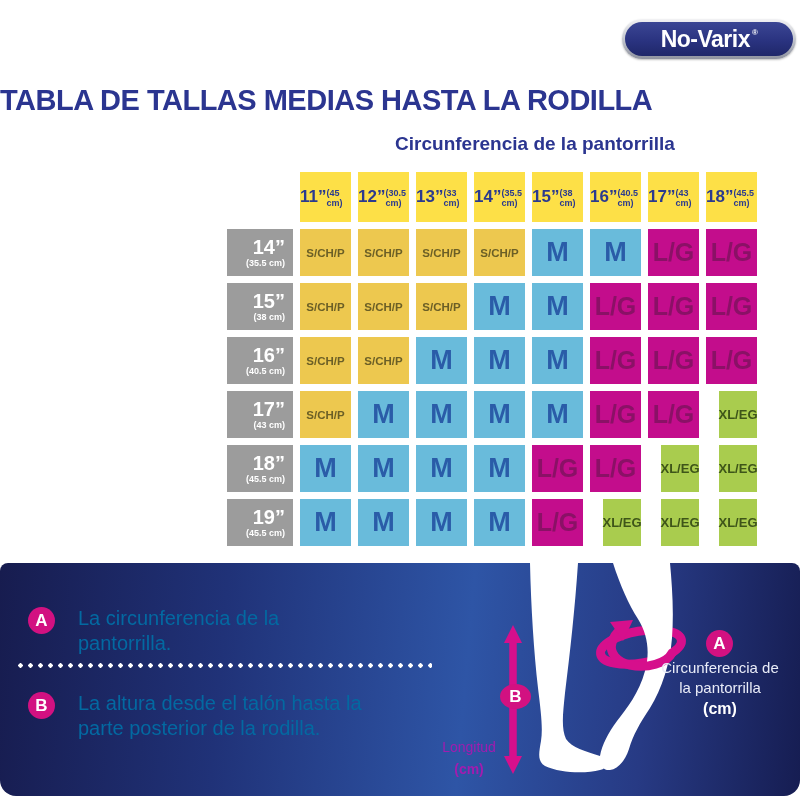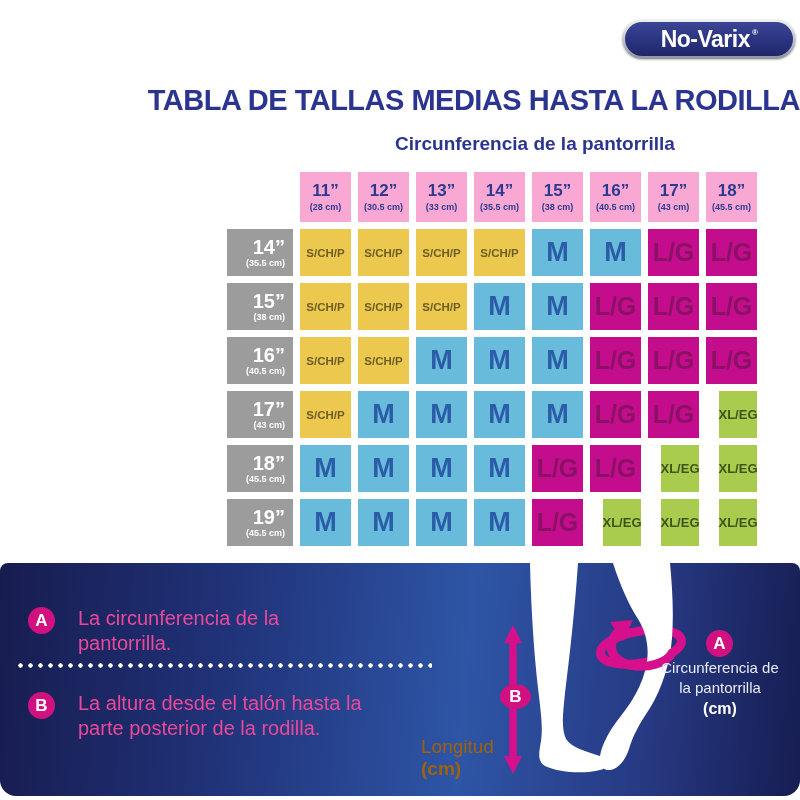--- a/index.html
+++ b/index.html
@@ -11,32 +11,32 @@
   .logo-outer { position:absolute; left:622px; top:19px; width:174px; height:40px;
     border-radius:22px; background:linear-gradient(180deg,#f2f2f4 0%,#c9ccd3 45%,#8f939f 100%);
     padding:3px; box-shadow:0 1px 2px rgba(0,0,0,.25); }
   .logo-inner { width:100%; height:100%; border-radius:18px;
     background:linear-gradient(180deg,#3b4694 0%,#2a3380 55%,#1f2769 100%);
     color:#ffffff; display:flex; align-items:center; justify-content:center;
     font-weight:bold; font-size:23px; letter-spacing:-0.5px; }
   .logo-inner sup { font-size:8px; margin-left:2px; align-self:flex-start; margin-top:6px; }
 
   
-  .title { position:absolute; left:0; top:84px; width:800px; text-align:right;
+  .title { position:absolute; left:0; top:84px; width:800px; text-align:left;
     color:#2b3590; font-weight:bold; font-size:29px; letter-spacing:-0.5px; }
   .subtitle { position:absolute; left:300px; top:133px; width:470px; text-align:center;
     color:#2b3590; font-weight:bold; font-size:19px; }
   .row-axis-label { position:absolute; left:43px; top:318px; width:190px;
     color:#2b3590; font-weight:bold; font-size:20.5px; line-height:26px; white-space:pre-line; }
 
   
   .size-table { position:absolute; left:227px; top:172px; display:grid;
     grid-template-columns:66px repeat(8,51px); grid-template-rows:50px repeat(6,47px); gap:7px; }
   .size-table .corner { background:transparent; }
-  .col-head { background:#f9a8d4; color:#2b3a8f; display:flex; flex-direction:column;
+  .col-head { background:#fde047; color:#2b3a8f; display:flex; flex-direction:row;
     align-items:center; justify-content:center; }
   .col-head .in { font-weight:bold; font-size:17px; line-height:18px; }
   .col-head .cm { font-weight:bold; font-size:9px; margin-top:2px; }
   .row-head { background:#9c9c9c; color:#ffffff; display:flex; flex-direction:column;
     align-items:flex-end; justify-content:center; padding-right:8px; }
   .row-head .in { font-weight:bold; font-size:20px; line-height:20px; }
   .row-head .cm { font-weight:bold; font-size:9px; margin-top:1px; }
   .cell { display:flex; align-items:center; justify-content:center; font-weight:bold; }
   .f-schp { font-size:11.5px; }
   .f-m    { font-size:27px; }
@@ -50,30 +50,30 @@
   .panel-svg { position:absolute; left:0; top:0; width:800px; height:233px; }
 
   .marker { position:absolute; width:27px; height:27px; border-radius:50%;
     background:#d21181; color:#ffffff; font-weight:bold; font-size:17px;
     display:flex; align-items:center; justify-content:center; }
   .marker-a-legend { left:28px; top:607px; }
   .marker-b-legend { left:28px; top:692px; }
   .marker-b-arrow  { left:500px; top:684px; width:31px; height:25px; border-radius:50%; }
   .marker-a-diagram{ left:706px; top:630px; }
 
-  .legend-text { position:absolute; color:#ec4899; font-size:20px; line-height:25px; white-space:pre-line; }
+  .legend-text { position:absolute; color:#0369a1; font-size:20px; line-height:25px; white-space:pre-line; }
   .legend-a-text { left:78px; top:606px; width:340px; }
   .legend-b-text { left:78px; top:691px; width:380px; }
 
   .dotted-sep { position:absolute; left:18px; top:663px; width:414px; height:5px;
     background-image:radial-gradient(circle at 2.5px 2.5px,#ffffff 2px,transparent 2.4px);
     background-size:10px 5px; background-repeat:repeat-x; }
 
-  .length-label { position:absolute; left:421px; top:736px; width:96px; text-align:left;
-    color:#a16207; font-size:19px; line-height:22px; }
+  .length-label { position:absolute; left:421px; top:736px; width:96px; text-align:center;
+    color:#a21caf; font-size:14px; line-height:22px; }
   .length-label .unit { font-weight:bold; }
   .calf-label { position:absolute; left:638px; top:658px; width:164px; text-align:center;
     color:#e9ecf8; font-size:15px; line-height:20px; white-space:pre-line; }
   .calf-unit { position:absolute; left:638px; top:700px; width:164px; text-align:center;
     color:#ffffff; font-weight:bold; font-size:16px; }
 </style>
 </head>
 <body>
 
 <div class="page">
@@ -85,21 +85,21 @@
     </div>
   </div>
 
   <div class="title">TABLA DE TALLAS MEDIAS HASTA LA RODILLA</div>
   <div class="subtitle">Circunferencia de la pantorrilla</div>
 
   <div class="size-table">
       <div class="corner"></div>
       <div class="col-head">
         <div class="in">11”</div>
-        <div class="cm">(28 cm)</div>
+        <div class="cm">(45 cm)</div>
       </div>
       <div class="col-head">
         <div class="in">12”</div>
         <div class="cm">(30.5 cm)</div>
       </div>
       <div class="col-head">
         <div class="in">13”</div>
         <div class="cm">(33 cm)</div>
       </div>
       <div class="col-head">

